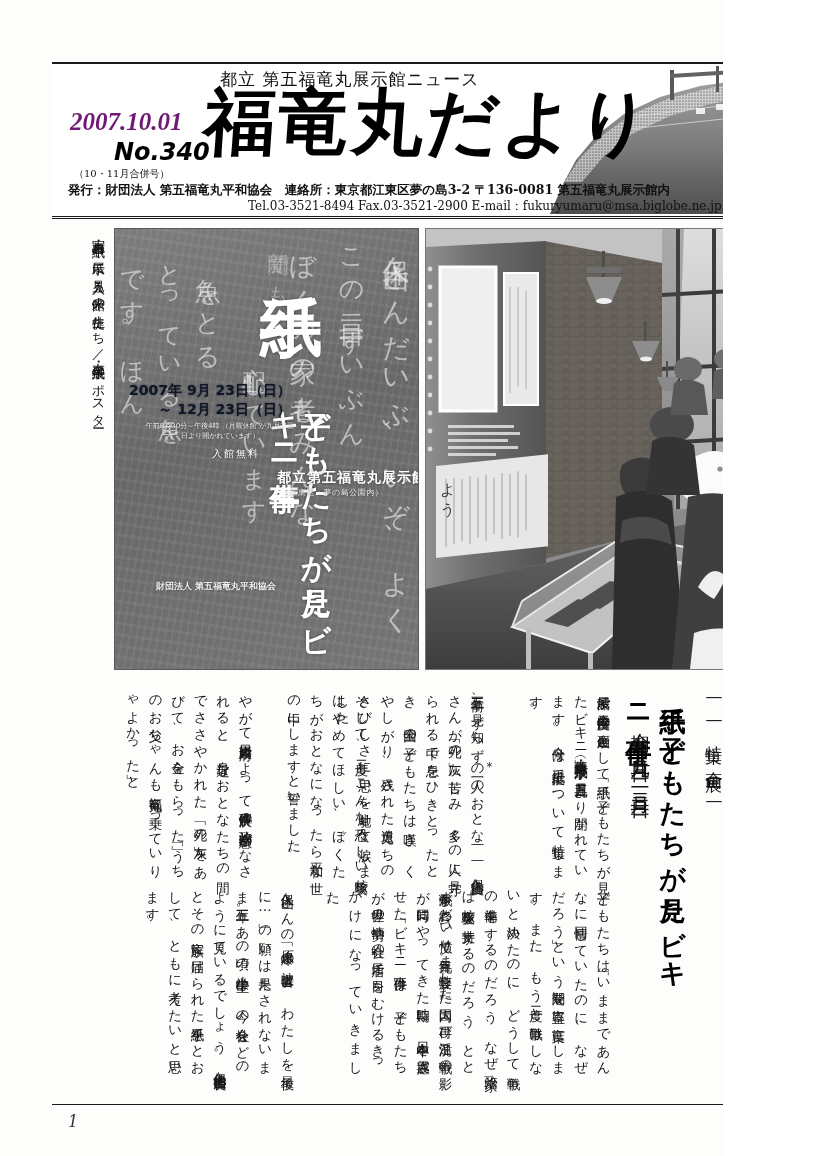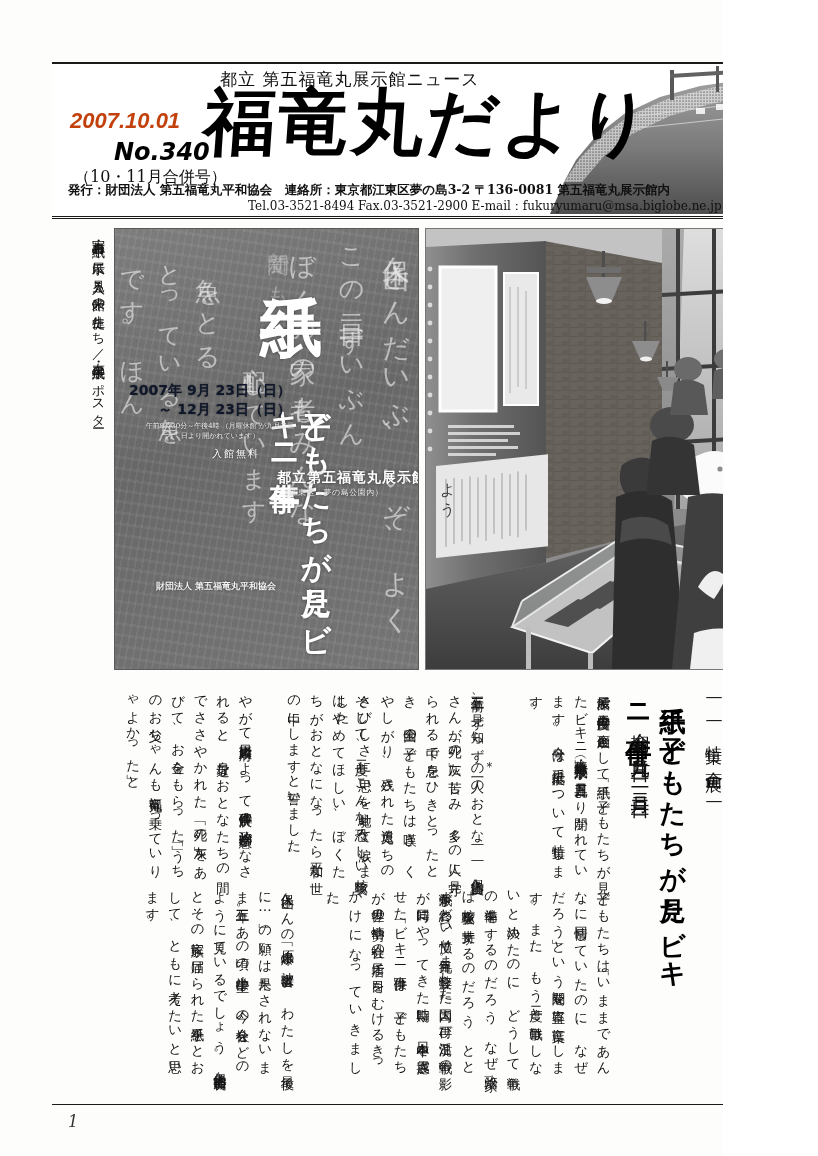--- a/index.html
+++ b/index.html
@@ -68,45 +68,45 @@
     letter-spacing: 2px;
     color: #000;
     font-family: "DejaVu Serif", "Liberation Serif", serif;
     transform: skewX(-4deg);
     white-space: nowrap;
   }
   .issue-date {
     position: absolute;
     left: 18px;
     top: 44px;
-    font-size: 22px;
+    font-size: 25px;
     font-weight: bold;
     font-style: italic;
     letter-spacing: 0px;
-    font-family: Liberation Sans, sans-serif;
-    color: #c2410c;
+    font-family: Liberation Serif, serif;
+    color: #701a75;
     white-space: nowrap;
   }
   .issue-no {
     position: absolute;
     left: 18px;
     top: 74px;
     font-size: 24px;
     font-weight: bold;
     font-style: italic;
     font-family: "DejaVu Sans", "Liberation Sans", sans-serif;
     color: #000;
     white-space: nowrap;
     margin-left: 44px;
   }
   .issue-sub {
     position: absolute;
     left: 22px;
     top: 103px;
-    font-size: 16px;
+    font-size: 10px;
     color: #111;
     white-space: nowrap;
   }
   .pub-line {
     position: absolute;
     left: 16px;
     top: 118px;
     font-size: 12.5px;
     color: #111;
     white-space: nowrap;

